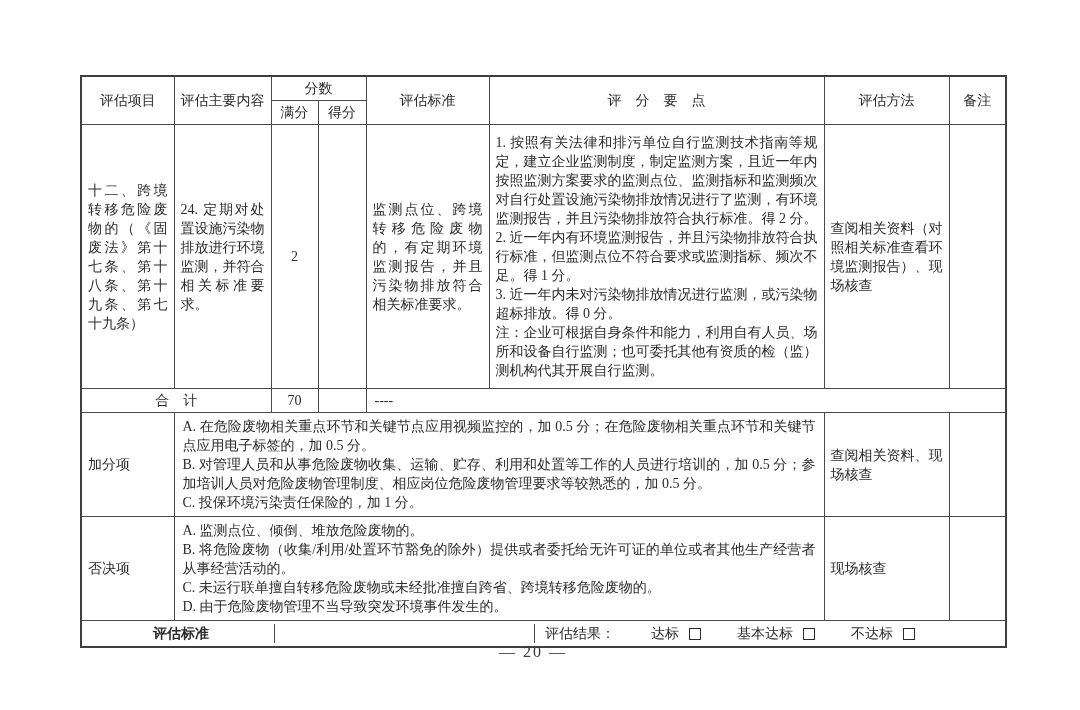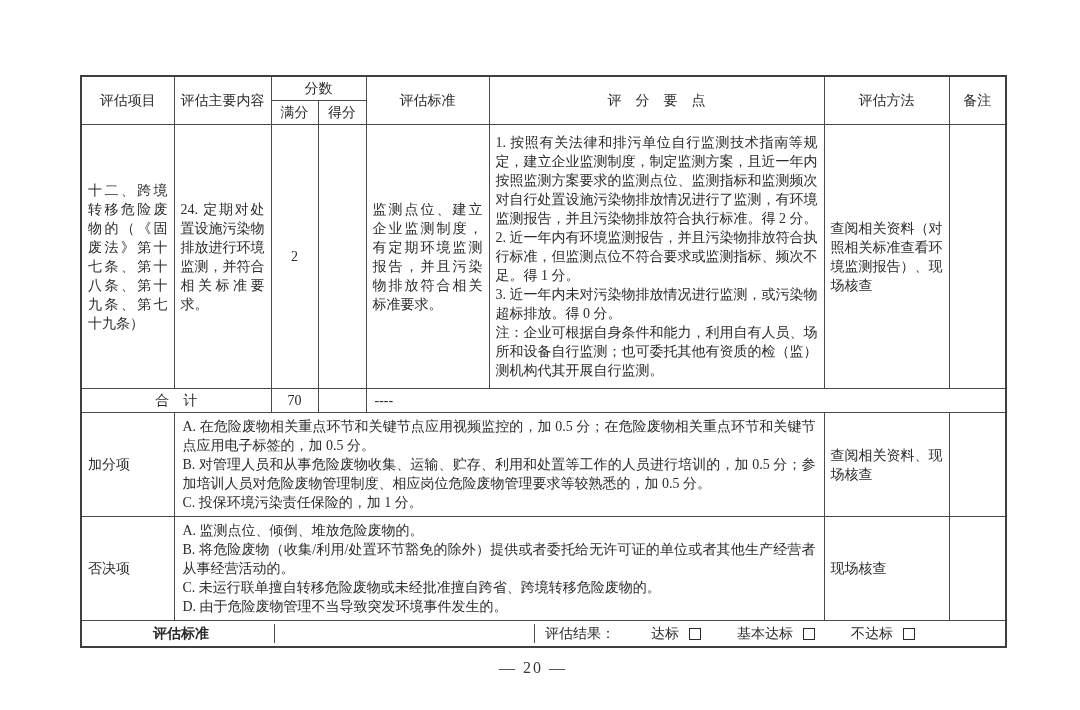--- a/index.html
+++ b/index.html
@@ -78,21 +78,20 @@
     background: transparent;
   }
   .page-number {
     position: absolute;
     left: 0; top: 643px;
     width: 1066px;
     text-align: center;
     font-size: 16px;
     color: #3a3a3a;
     letter-spacing: 2px;
-    margin-top: 16px;
   }
 </style>
 </head>
 <body>
 
 <div class="sheet">
   <table class="eval">
     <colgroup>
       <col style="width:93px">
       <col style="width:97px">
@@ -118,21 +117,21 @@
     <tr style="height:18px">
       <th class="hd">满分</th>
       <th class="hd">得分</th>
     </tr>
 
     <tr style="height:264px">
       <td class="cell-item just">十二、跨境转移危险废物的（《固废法》第十七条、第十八条、第十九条、第七十九条）</td>
       <td class="cell-content just">24. 定期对处置设施污染物排放进行环境监测，并符合相关标准要求。</td>
       <td class="ctr">2</td>
       <td class="ctr"></td>
-      <td class="just">监测点位、建立企业监测制度，有定期环境监测报告，并且污染物排放符合相关标准要求。</td>
+      <td class="just">监测点位、跨境转移危险废物的，有定期环境监测报告，并且污染物排放符合相关标准要求。</td>
       <td class="cell-points just pre">1. 按照有关法律和排污单位自行监测技术指南等规定，建立企业监测制度，制定监测方案，且近一年内按照监测方案要求的监测点位、监测指标和监测频次对自行处置设施污染物排放情况进行了监测，有环境监测报告，并且污染物排放符合执行标准。得 2 分。
 2. 近一年内有环境监测报告，并且污染物排放符合执行标准，但监测点位不符合要求或监测指标、频次不足。得 1 分。
 3. 近一年内未对污染物排放情况进行监测，或污染物超标排放。得 0 分。
 注：企业可根据自身条件和能力，利用自有人员、场所和设备自行监测；也可委托其他有资质的检（监）测机构代其开展自行监测。</td>
       <td class="cell-method just">查阅相关资料（对照相关标准查看环境监测报告）、现场核查</td>
       <td></td>
     </tr>
 
     <tr style="height:22px">
       <td colspan="2" class="ctr bold">合　计</td>

